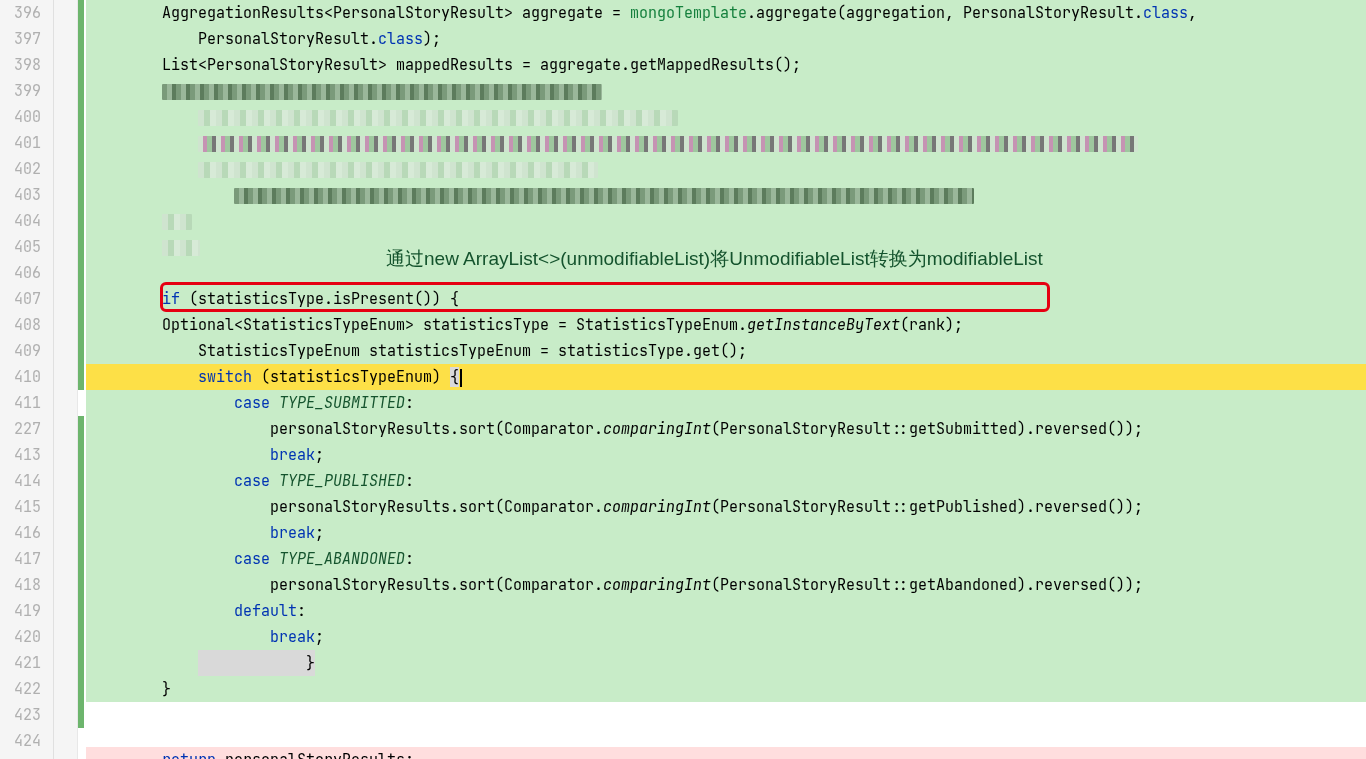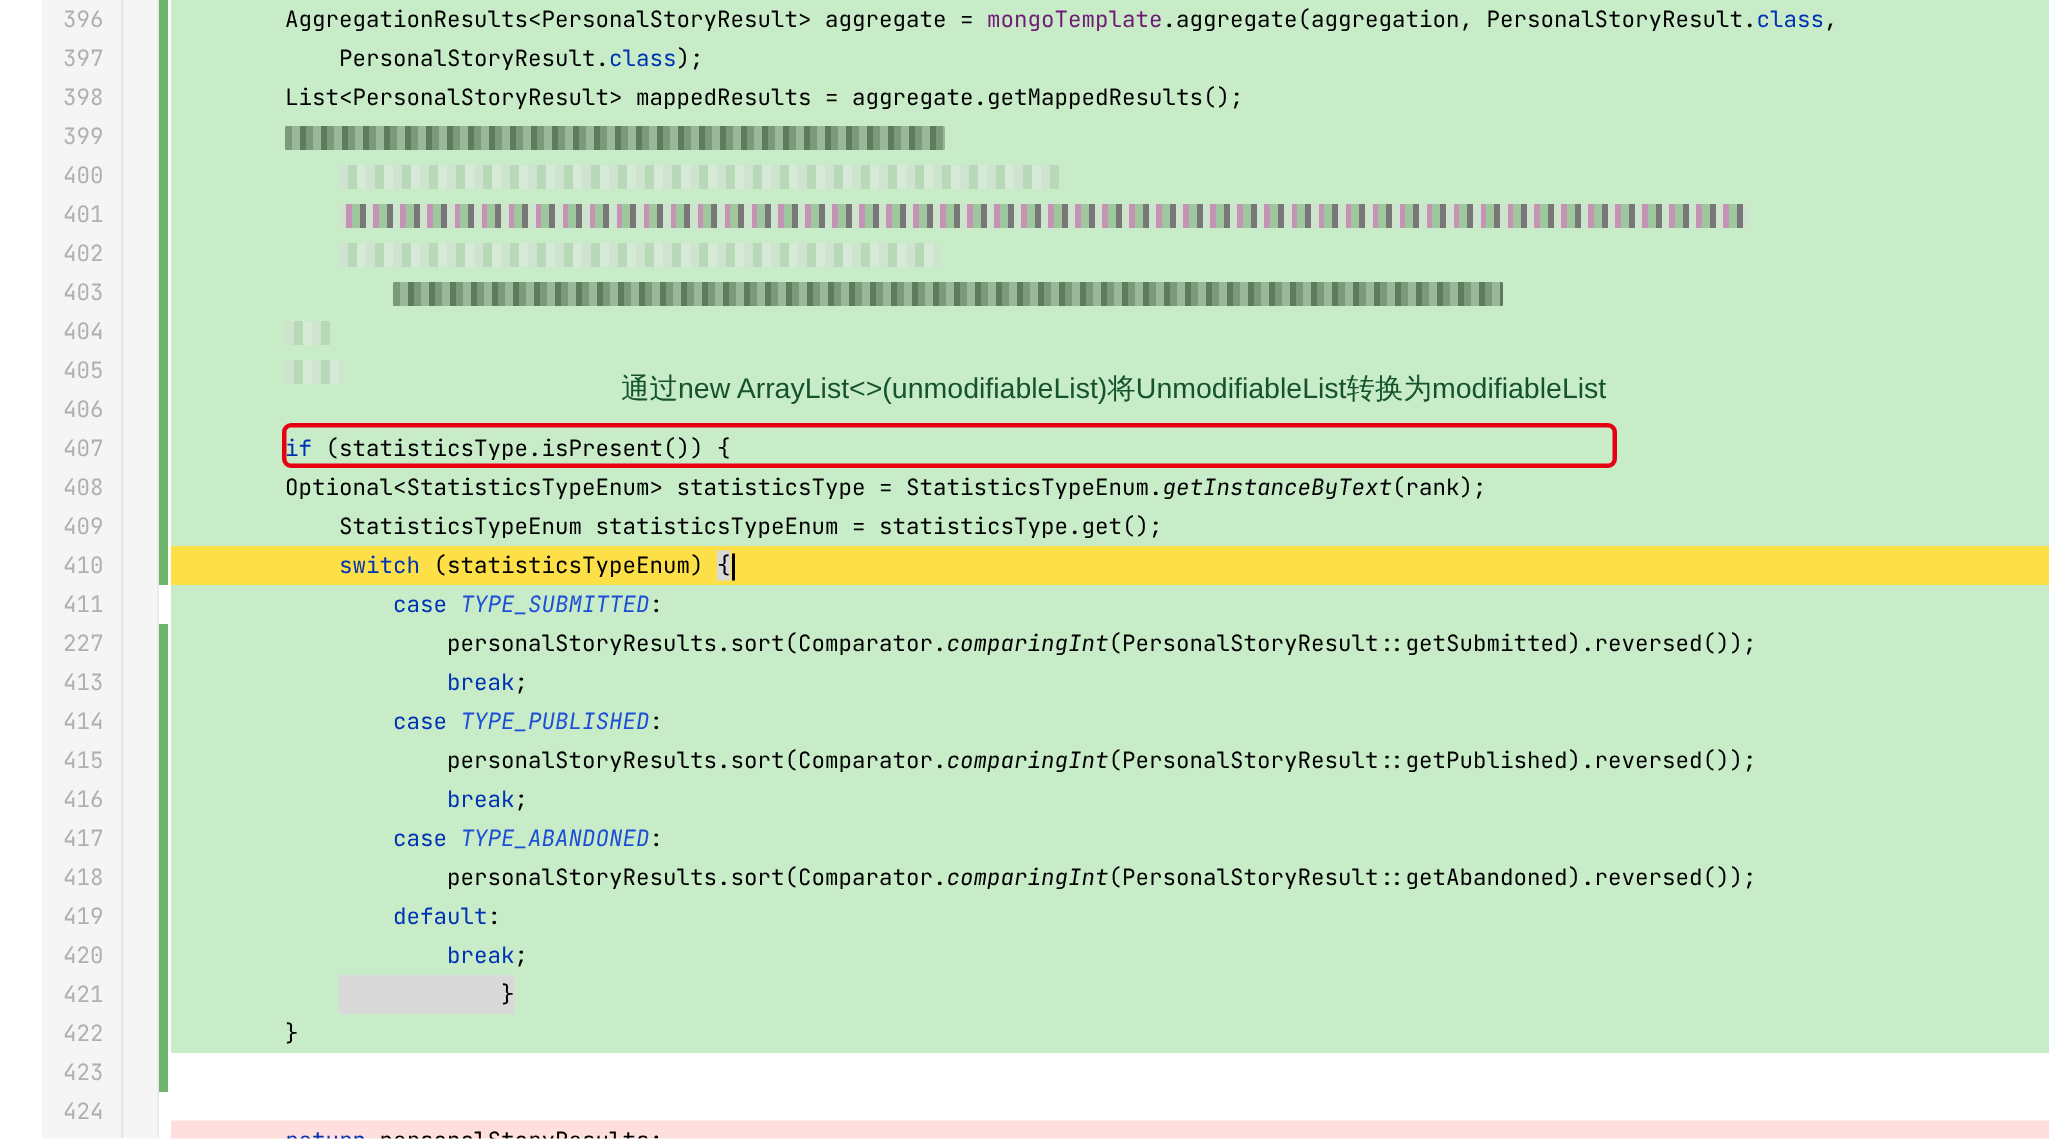--- a/index.html
+++ b/index.html
@@ -5,21 +5,21 @@
   * { margin: 0; padding: 0; box-sizing: border-box; }
   body {
     font-family: 'JetBrains Mono', 'Consolas', 'Courier New', monospace;
     font-size: 15px;
     background: #fff;
     overflow: hidden;
     width: 1366px;
     height: 759px;
     position: relative;
   }
-  .editor { display: flex; height: 100%; padding-left: 28px; }
+  .editor { display: flex; height: 100%; }
   .gutter {
     width: 54px;
     background: #f5f5f5;
     border-right: 1px solid #e0e0e0;
     text-align: right;
     padding-right: 10px;
     color: #b0b0b0;
     user-select: none;
     flex-shrink: 0;
   }
@@ -44,23 +44,23 @@
   }
   .code-area { flex: 1; position: relative; }
   .line { height: 26px; line-height: 26px; white-space: pre; }
   .gutter .line { padding-right: 2px; }
   .code-area .line { padding-left: 4px; }
   .bg-green { background: #c8ecc8; }
   .bg-yellow { background: #fde047; }
   .bg-pink { background: #ffdede; margin-top: 45px; }
   .kw { color: #0033b3; }
   .method-italic { font-style: italic; }
-  .enum-const { color: #1d4ed8; font-style: italic; }
+  .enum-const { color: #14532d; font-style: italic; }
   .cls-ref { color: #0033b3; }
-  .field { color: #701a75; }
+  .field { color: #15803d; }
   .annotation {
     position: absolute;
     color: #14532d;
     font-family: 'Microsoft YaHei', sans-serif;
     font-size: 19px;
     font-weight: 400;
     z-index: 10;
     white-space: nowrap;
   }
   .red-box {

